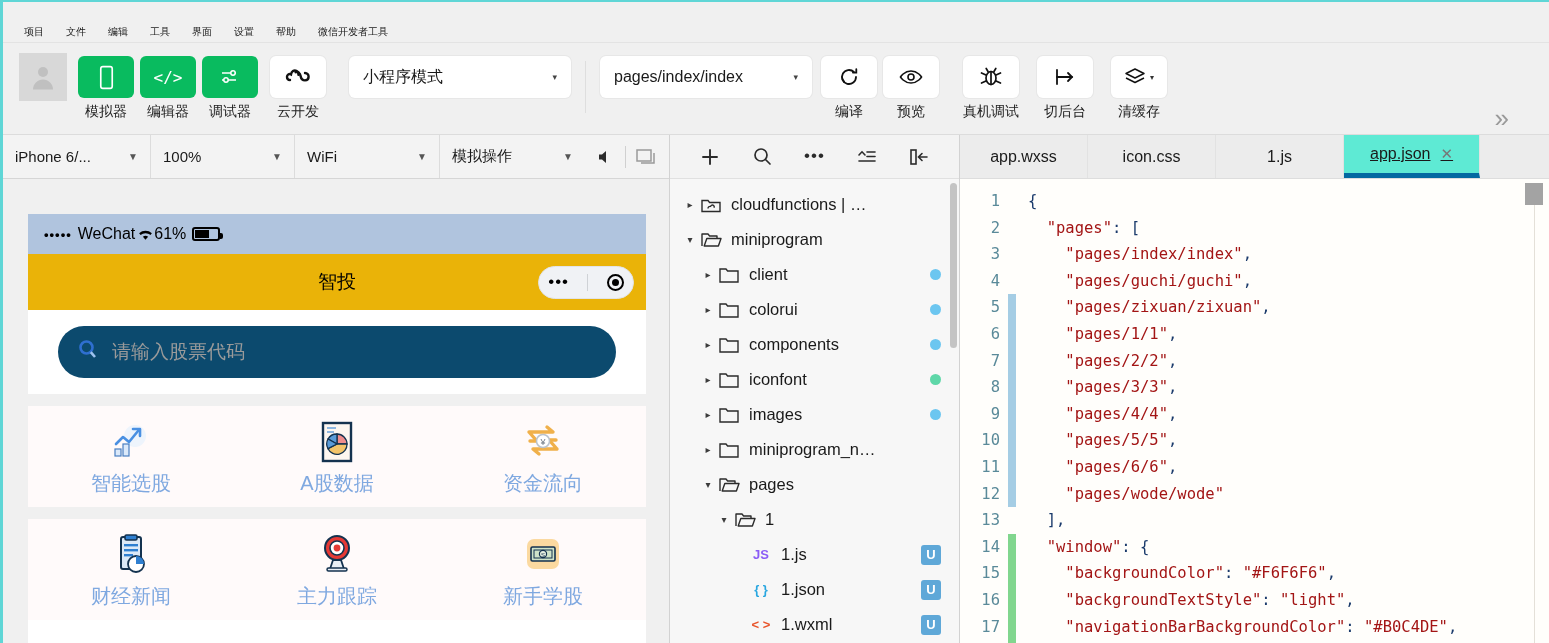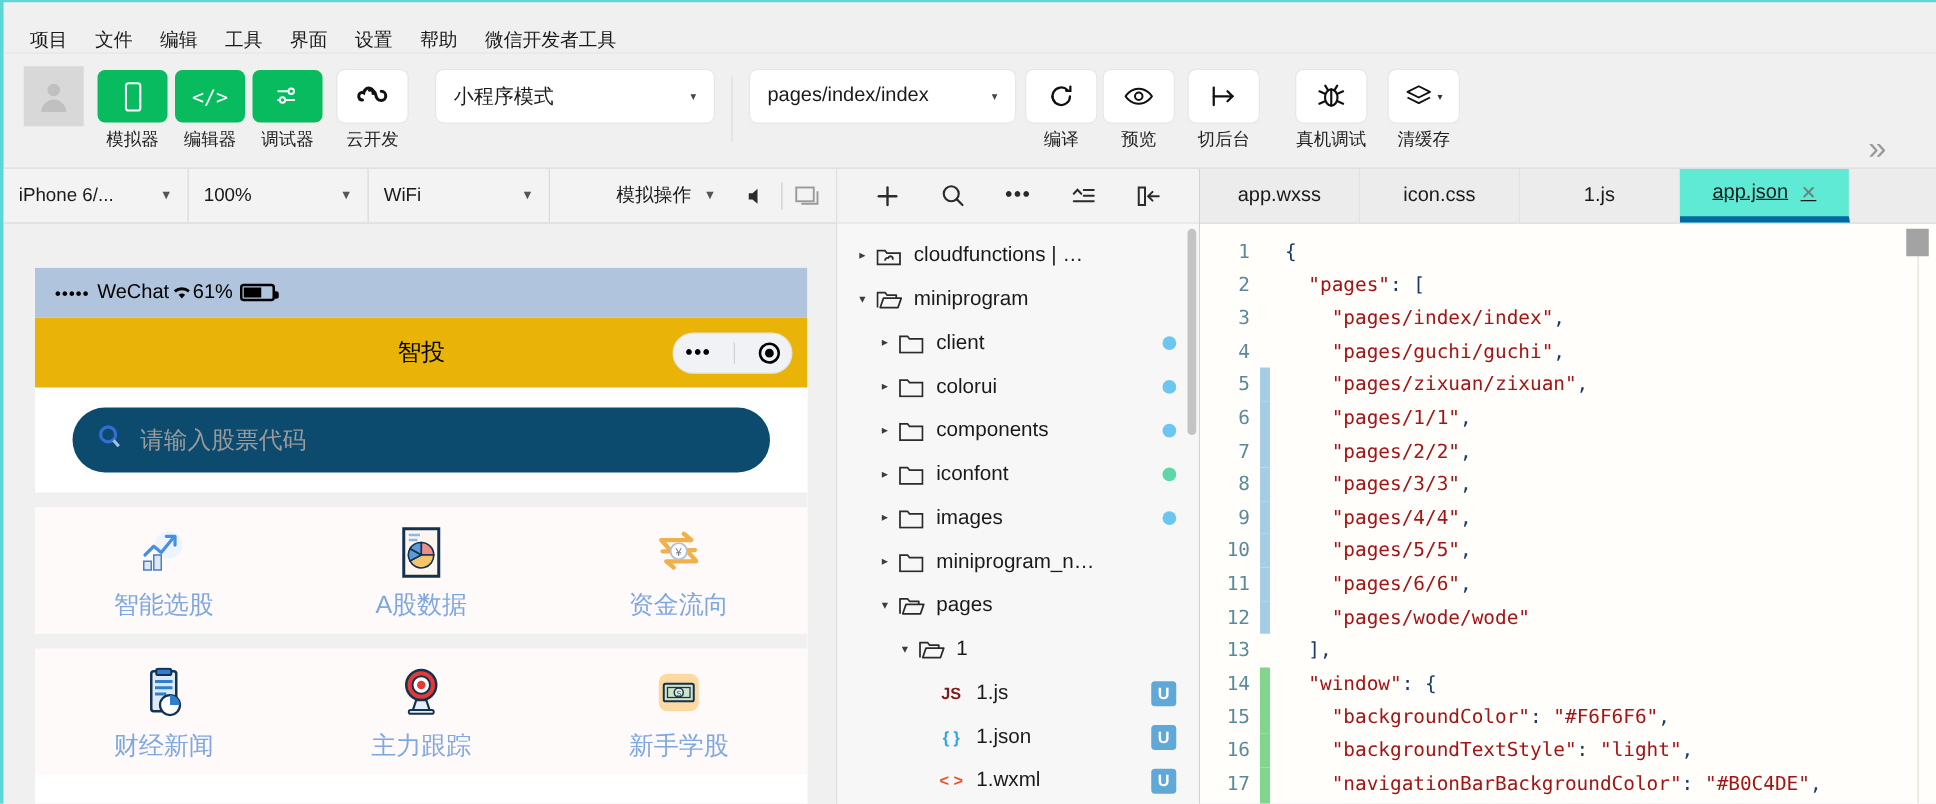--- a/index.html
+++ b/index.html
@@ -18,21 +18,21 @@
 
   
   .menubar {
     height: 41px; flex: 0 0 41px;
     display: flex; align-items: center;
     background: #f0f0f0;
     padding-left: 10px;
     border-bottom: 1px solid #e3e3e3;
   }
   .menu-item {
-    font-size: 15px; color: #1a1a1a;
+    font-size: 10px; color: #1a1a1a;
     padding: 3px 11px; cursor: default; white-space: nowrap; margin-top: 20px;
   }
 
   
   .toolbar {
     height: 92px; flex: 0 0 92px;
     display: flex; align-items: flex-start;
     background: #f0f0f0; position: relative;
     border-bottom: 1px solid #dcdcdc;
     padding-left: 16px;
@@ -298,48 +298,48 @@
     <div class="tb-cell">
       <div class="tb-btn white">
         <svg width="24" height="18" viewBox="0 0 24 18" fill="none" stroke="#111" stroke-width="1.6">
           <path d="M1.5 9S5 3 12 3s10.5 6 10.5 6-3.5 6-10.5 6S1.5 9 1.5 9z"></path>
             <circle cx="12" cy="9" r="3"></circle>
         </svg>
       </div>
       <div class="tb-label">预览</div>
     </div>
 
-    <div class="tb-cell wide">
-      <div class="tb-btn white">
-        <svg width="24" height="20" viewBox="0 0 24 20" fill="none" stroke="#111" stroke-width="1.8" stroke-linecap="round">
-          <line x1="4" y1="3" x2="4" y2="17"></line>
-          <line x1="4" y1="10" x2="19" y2="10"></line>
-          <path d="M15 6l4 4-4 4"></path>
-        </svg>
-      </div>
-      <div class="tb-label">切后台</div>
-    </div>
-
     <div class="tb-cell wide" style="margin-left:12px;">
       <div class="tb-btn white">
         <svg width="24" height="24" viewBox="0 0 24 24" fill="none" stroke="#111" stroke-width="1.7" stroke-linecap="round">
           <ellipse cx="12" cy="13" rx="5" ry="6.5"></ellipse>
           <line x1="12" y1="6.5" x2="12" y2="19.5"></line>
           <path d="M9 6.5l-1.8-3M15 6.5l1.8-3"></path>
           <line x1="7" y1="10" x2="2.5" y2="8"></line>
             <line x1="17" y1="10" x2="21.5" y2="8"></line>
           <line x1="7" y1="16" x2="2.5" y2="18"></line>
             <line x1="17" y1="16" x2="21.5" y2="18"></line>
         </svg>
       </div>
       <div class="tb-label">真机调试</div>
     </div>
 
     <div class="tb-cell wide">
       <div class="tb-btn white">
+        <svg width="24" height="20" viewBox="0 0 24 20" fill="none" stroke="#111" stroke-width="1.8" stroke-linecap="round">
+          <line x1="4" y1="3" x2="4" y2="17"></line>
+          <line x1="4" y1="10" x2="19" y2="10"></line>
+          <path d="M15 6l4 4-4 4"></path>
+        </svg>
+      </div>
+      <div class="tb-label">切后台</div>
+    </div>
+
+    <div class="tb-cell wide">
+      <div class="tb-btn white">
         <svg width="22" height="20" viewBox="0 0 22 20" fill="none" stroke="#111" stroke-width="1.5" stroke-linejoin="round">
           <path d="M11 2L2 6.5 11 11l9-4.5z"></path>
             <path d="M2 11l9 4.5L20 11"></path>
         </svg>
         <span class="split-caret">▾</span>
       </div>
       <div class="tb-label">清缓存</div>
     </div>
 
     <div class="tb-expand">»</div>
@@ -354,21 +354,21 @@
           <span class="cv">▼</span>
         </div>
         <div class="sim-sel s2">
           <span>100%</span>
           <span class="cv">▼</span>
         </div>
         <div class="sim-sel s3">
           <span>WiFi</span>
           <span class="cv">▼</span>
         </div>
-        <div class="sim-sel s4" style="border-right:none;justify-content:flex-end;">
+        <div class="sim-sel s4" style="border-right:none;">
           <span>模拟操作</span>
           <span class="cv">▼</span>
         </div>
         <div class="sim-icons">
           <div class="sim-ico">
             <svg width="18" height="18" viewBox="0 0 18 18" fill="#2b2b2b">
               <path d="M3 6.5h3L10 3v12L6 11.5H3z"></path>
             </svg>
           </div>
           <div class="sim-divider"></div>
@@ -649,21 +649,21 @@
             <svg width="21" height="17" viewBox="0 0 21 17" fill="none" stroke="#2b2b2b" stroke-width="1.4" stroke-linejoin="round">
               <path d="M1 15V3h6l1.6 2H16v2.5"></path>
                 <path d="M3.2 15l2.6-7.5H20L17.4 15z"></path>
             </svg>
           </span>
           <span class="rname">1</span>
         </div>
 
         <div class="row" style="padding-left:62px;">
           <span class="arrow blank"></span>
-          <span class="fico ftype" style="color:#7f1d1d;">JS</span>
+          <span class="fico ftype" style="color:#8b5cf6;">JS</span>
           <span class="rname">1.js</span>
           <span class="ubadge">U</span>
         </div>
         <div class="row" style="padding-left:62px;">
           <span class="arrow blank"></span>
           <span class="fico ftype" style="color:#2aa7e0;">{&nbsp;}</span>
           <span class="rname">1.json</span>
           <span class="ubadge">U</span>
         </div>
         <div class="row" style="padding-left:62px;">

